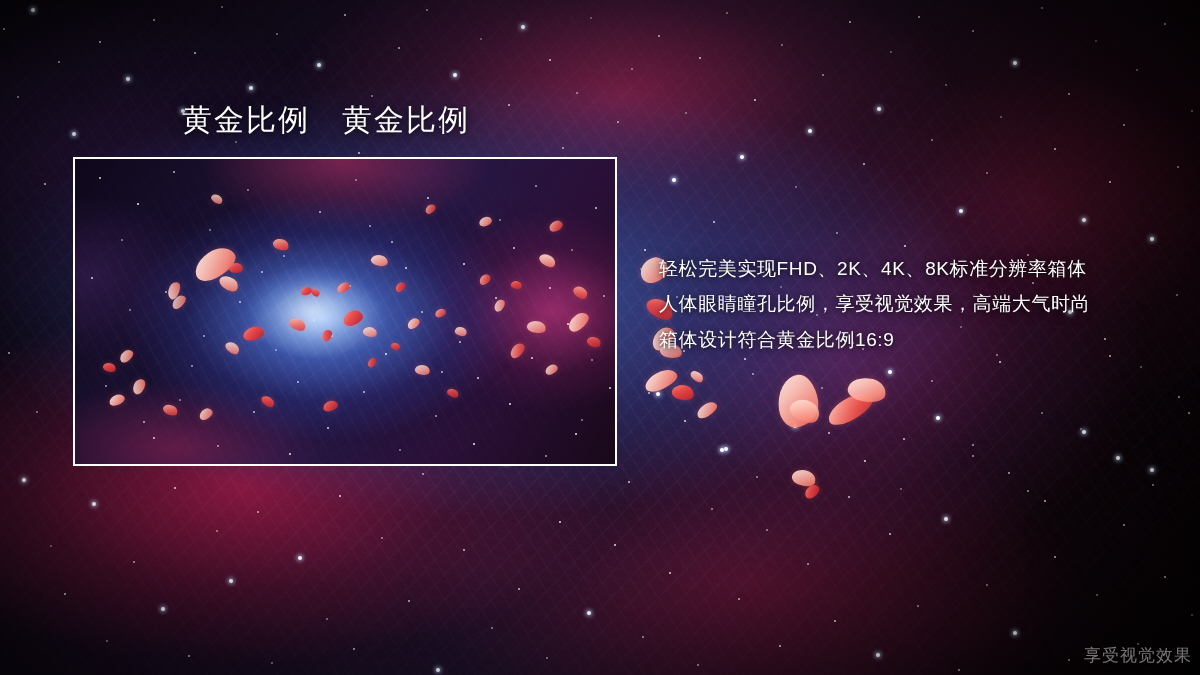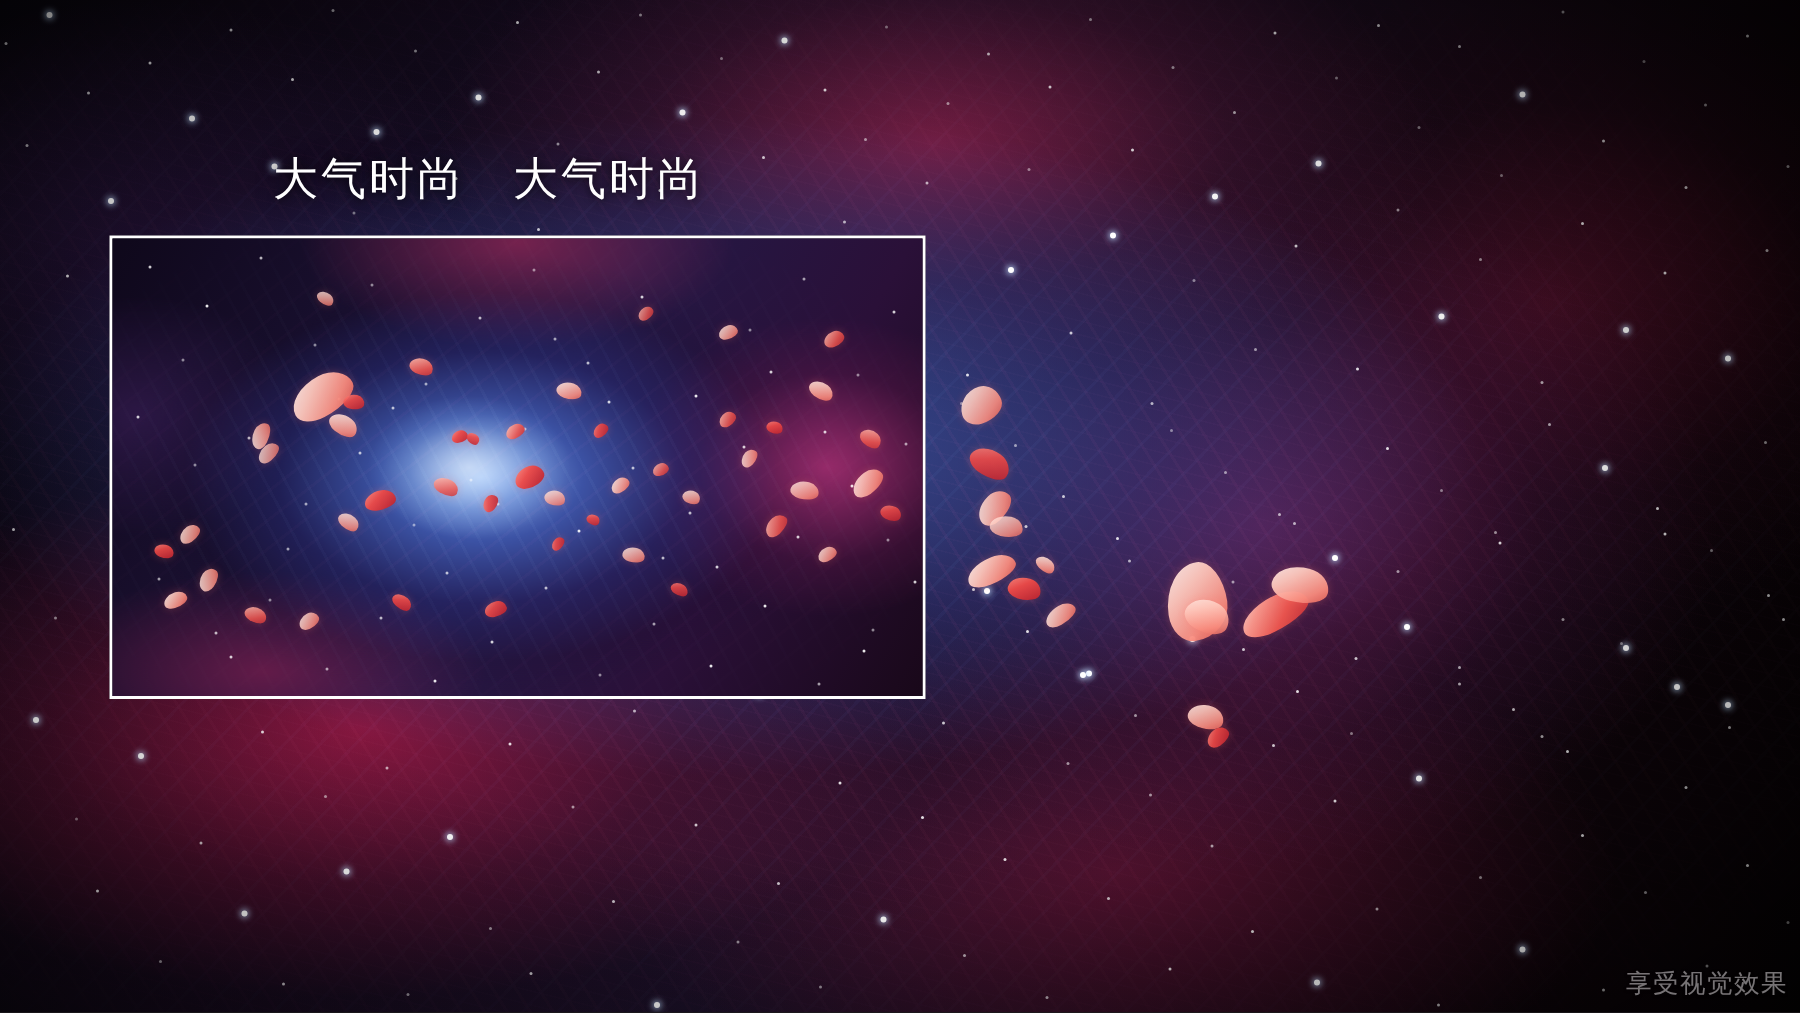--- a/index.html
+++ b/index.html
@@ -383,21 +383,21 @@
       <i class="" style="left:972px;top:444px;width:2px;height:2px;opacity:0.65"></i>
       <i class="" style="left:1008px;top:472px;width:2px;height:2px;opacity:0.75"></i>
       <i class="" style="left:1044px;top:500px;width:2px;height:2px;opacity:0.8500000000000001"></i>
       <i class="" style="left:1080px;top:428px;width:2px;height:2px;opacity:0.45"></i>
       <i class="big" style="left:1116px;top:456px;width:4px;height:4px;opacity:1"></i>
       <i class="" style="left:1152px;top:484px;width:2px;height:2px;opacity:0.65"></i>
       <i class="" style="left:1188px;top:412px;width:2px;height:2px;opacity:0.75"></i>
     </div>
   <div class="bg-layer vignette"></div>
 
-  <div class="headline">大气时尚　大气时尚</div>
+  <div class="headline">黄金比例　黄金比例</div>
 
   <div class="frame">
     <div class="frame-inner">
       <div class="inner-neb"></div>
       <div class="inner-fil"></div>
       <div class="inner-core"></div>
       <div class="stars" id="inner-star-field">
           <i style="left:24px;top:18px;width:2px;height:2px;opacity:0.8"></i>
           <i style="left:62px;top:44px;width:2px;height:2px;opacity:0.9"></i>
           <i style="left:98px;top:12px;width:2px;height:2px;opacity:0.7"></i>
@@ -520,15 +520,20 @@
       <span class="petal " style="left:826px;top:398px;width:48px;height:22px;transform:rotate(-26deg);opacity:0.95"></span>
       <span class="petal pale" style="left:848px;top:378px;width:38px;height:24px;transform:rotate(14deg);opacity:0.95"></span>
       <span class="petal pale" style="left:792px;top:470px;width:24px;height:16px;transform:rotate(20deg);opacity:0.9"></span>
       <span class="petal deep" style="left:804px;top:486px;width:16px;height:11px;transform:rotate(-34deg);opacity:0.9"></span>
       <span class="petal pale" style="left:640px;top:258px;width:28px;height:24px;transform:rotate(-18deg);opacity:0.9"></span>
       <span class="petal deep" style="left:646px;top:300px;width:28px;height:18px;transform:rotate(36deg);opacity:0.9"></span>
       <span class="petal pale" style="left:650px;top:330px;width:26px;height:17px;transform:rotate(-44deg);opacity:0.9"></span>
       <span class="petal pale" style="left:660px;top:344px;width:22px;height:14px;transform:rotate(12deg);opacity:0.85"></span>
     </div>
 
+  <div class="body-copy">
+    <p>轻松完美实现FHD、2K、4K、8K标准分辨率箱体</p>
+    <p>人体眼睛瞳孔比例，享受视觉效果，高端大气时尚</p>
+    <p>箱体设计符合黄金比例16:9</p>
+  </div>
 
   <div class="watermark">享受视觉效果</div>
 </div>
 
 </body></html>

